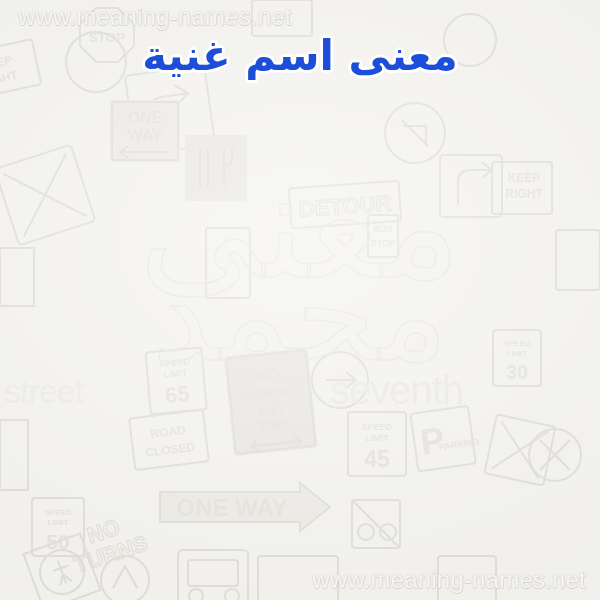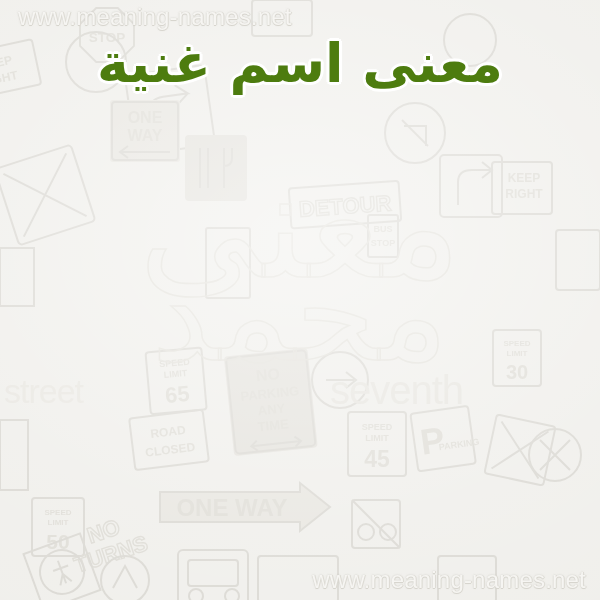--- a/index.html
+++ b/index.html
@@ -133,23 +133,23 @@
   
   #title {
     position: absolute;
     left: 0;
     top: 2px;
     width: 600px;
     text-align: center;
     direction: rtl;
     font-family: "DejaVu Sans", sans-serif;
     font-weight: bold;
-    font-size: 54px;
+    font-size: 42px;
     line-height: 52px;
-    color: #4d7c0f;
+    color: #1d4ed8;
     text-shadow:
       -2px -2px 0 #fff, 2px -2px 0 #fff, -2px 2px 0 #fff, 2px 2px 0 #fff,
       -3px 0 0 #fff, 3px 0 0 #fff, 0 -3px 0 #fff, 0 3px 0 #fff,
       0 0 5px #fff;
     white-space: nowrap;
   }
 
   
   #body-text {
     position: absolute;

